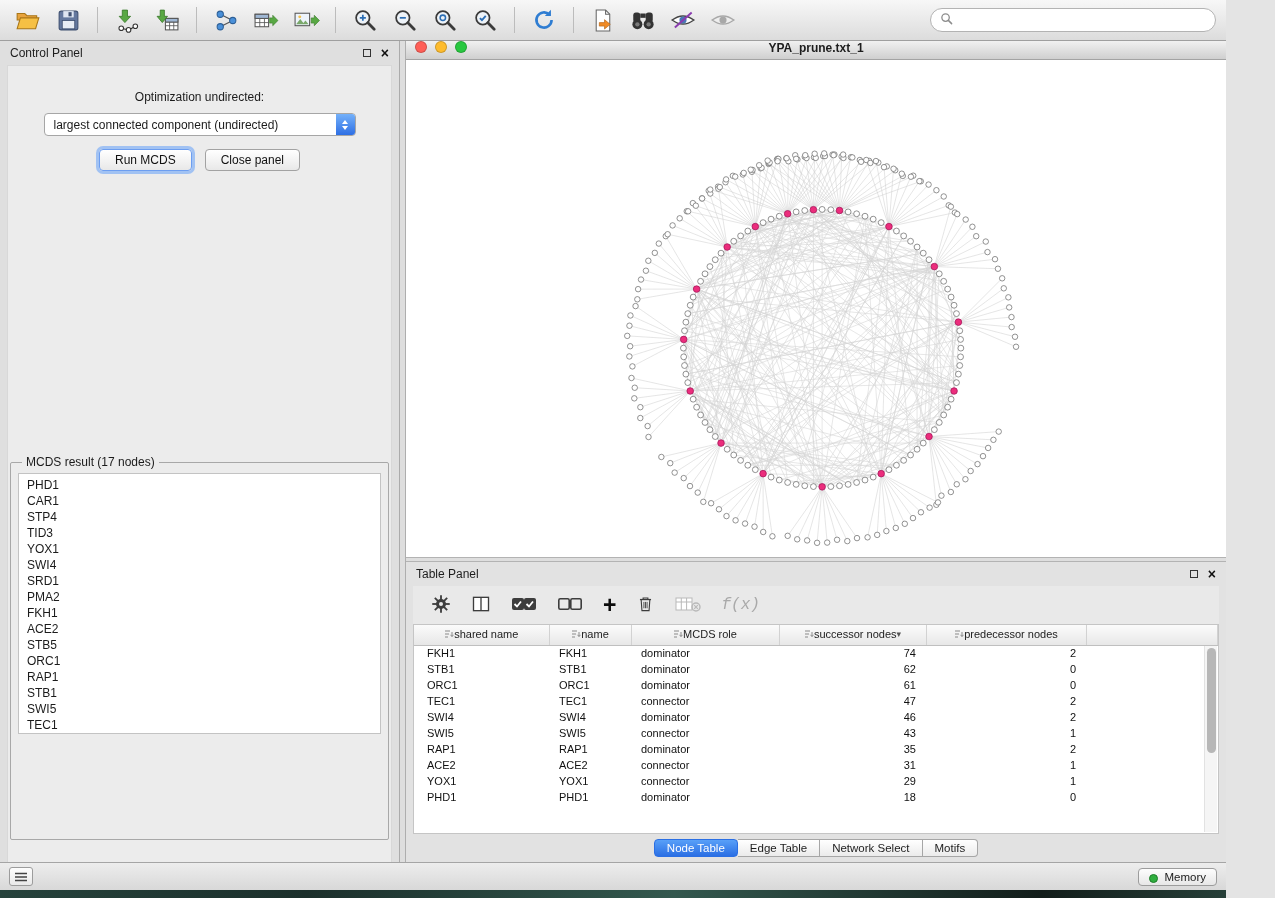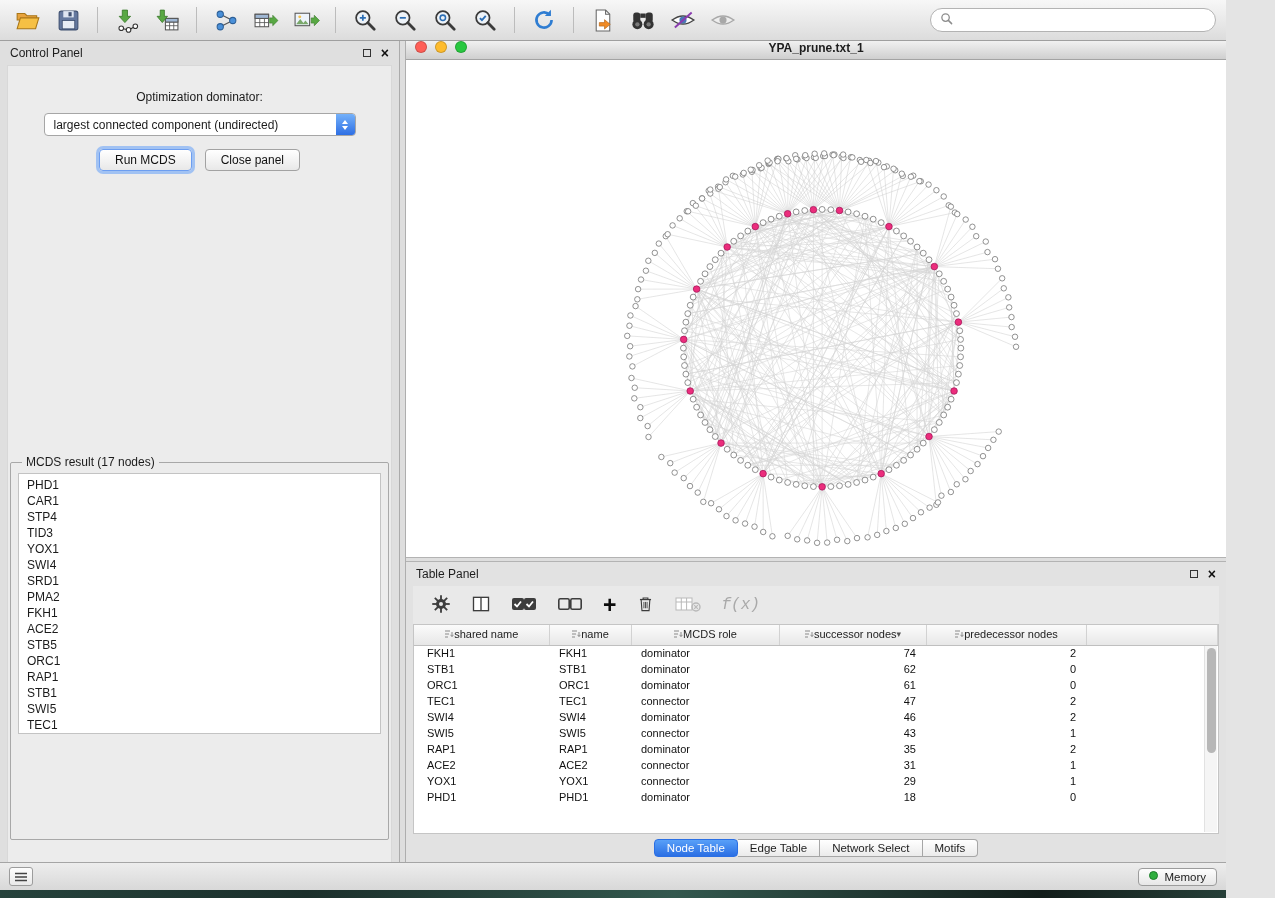--- a/index.html
+++ b/index.html
@@ -90,21 +90,21 @@
   .t-tab { font-size:11.5px; padding:2px 12px; background:linear-gradient(#ffffff,#ebebeb); border:1px solid #a6a6a6; border-left:none; color:#1d1d1d; cursor:default; }
   .t-tab:first-child { border-left:1px solid #a6a6a6; border-radius:4px 0 0 4px; }
   .t-tab:last-child { border-radius:0 4px 4px 0; }
   .t-tab.active { background:linear-gradient(#58a0f8,#2b6fe4); color:#fff; border-color:#2b6fe4; border-radius:4px; }
 
   
   .statusbar { height:28px; flex:0 0 28px; background:linear-gradient(#ededed,#d8d8d8); border-top:1px solid #a5a5a5;
                display:flex; align-items:center; padding:0 9px; }
   .menu-btn { width:24px; height:19px; border:1px solid #9c9c9c; border-radius:3px; background:linear-gradient(#fdfdfd,#e9e9e9);
               display:flex; align-items:center; justify-content:center; }
-  .memory-btn { margin-left:auto; display:flex; align-items:flex-start; gap:6px; border:1px solid #9c9c9c; border-radius:4px;
+  .memory-btn { margin-left:auto; display:flex; align-items:flex-end; gap:6px; border:1px solid #9c9c9c; border-radius:4px;
                 padding:2px 10px; background:linear-gradient(#fdfdfd,#e7e7e7); font-size:11.5px; }
   .memory-dot { width:9px; height:9px; border-radius:50%; background:#2fae3e; border:1px solid #1d7d2a; }
 
   .desktop-strip { height:8px; flex:0 0 8px; background:linear-gradient(90deg,#26433c,#1b2f2b 25%,#33584e 55%,#121d1a 85%,#263f38); }
 </style>
 </head>
 <body>
 
 <div id="app">
 
@@ -279,21 +279,21 @@
 
     <div class="control-panel">
       <div class="panel-header">
         <span>Control Panel</span>
         <span class="ph-icons">
           <span class="float-icon"></span>
           <span class="close-x">×</span>
         </span>
       </div>
       <div class="cp-body">
-        <div class="opt-label">Optimization dominator:</div>
+        <div class="opt-label">Optimization undirected:</div>
         <div class="dropdown">
           <span>largest connected component (undirected)</span>
           <span class="stepper">
               <span class="tri-up"></span>
               <span class="tri-dn"></span>
             </span>
         </div>
         <div class="btn-row">
           <button class="mac-btn run-btn">Run MCDS</button>
           <button class="mac-btn">Close panel</button>

